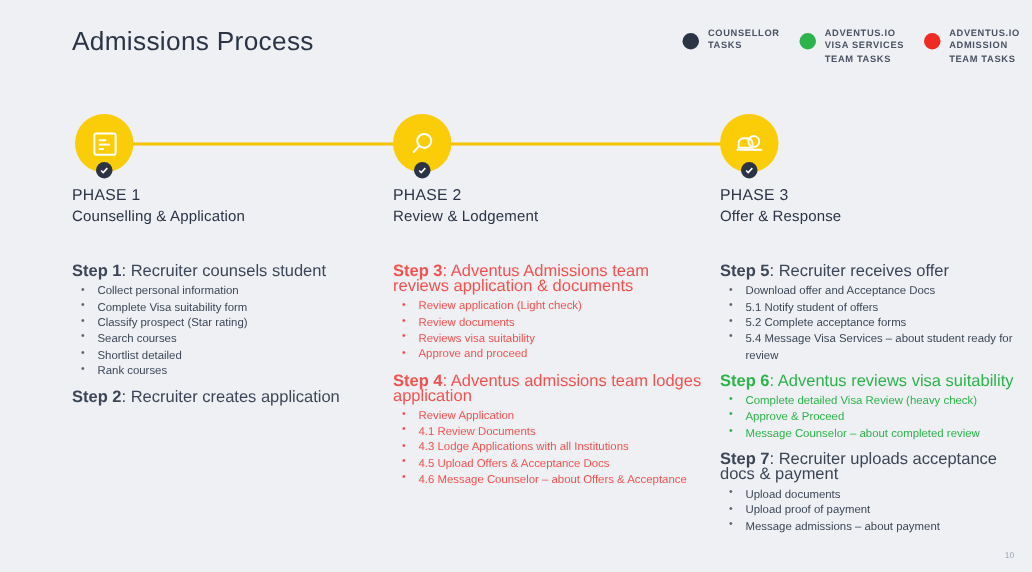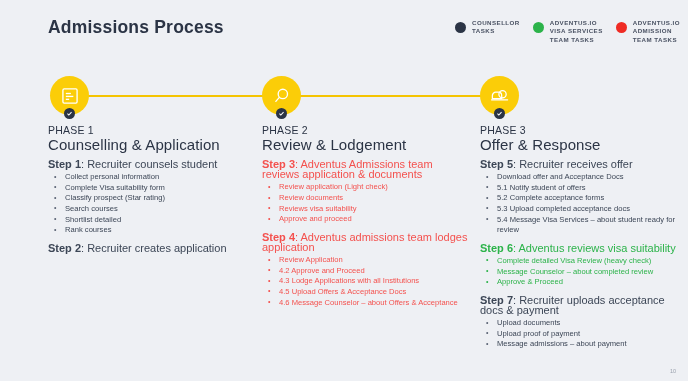--- a/index.html
+++ b/index.html
@@ -15,21 +15,21 @@
     position: relative;
     color: #2b3445;
   }
 
   
   .slide-title {
     position: absolute;
     left: 48px;
     top: 17px;
     font-size: 17.5px;
-    font-weight: bold;
+    font-weight: normal;
     letter-spacing: .2px;
     color: #2b3445;
   }
 
   
   .legend {
     position: absolute;
     right: 8px;
     top: 19px;
     display: flex;
@@ -114,25 +114,25 @@
   .col-2 { left: 262px; width: 210px; }
   .col-3 { left: 480px; width: 200px; }
 
   .phase-kicker {
     font-size: 10.5px;
     line-height: 13px;
     color: #2b3445;
     letter-spacing: .2px;
   }
   .phase-name {
-    font-size: 15px;
+    font-size: 10px;
     line-height: 15px;
     color: #2b3445;
     letter-spacing: .1px;
-    margin-bottom: 7px;
+    margin-bottom: 24px;
   }
 
   .step-head {
     font-size: 11px;
     line-height: 10.2px;
     margin: 7px 0 3px 0;
   }
   .step-head .lbl { font-weight: bold; }
 
   ul.bullets {
@@ -284,51 +284,50 @@
       <li>Reviews visa suitability</li>
       <li>Approve and proceed</li>
     </ul>
   </div>
   <div class="block c-red">
     <div class="step-head">
       <span class="lbl">Step 4</span><span>: Adventus admissions team lodges application</span>
     </div>
     <ul class="bullets">
       <li>Review Application</li>
-      <li>4.2 Approve and Proceed</li>
+      <li>4.1 Review Documents</li>
       <li>4.3 Lodge Applications with all Institutions</li>
       <li>4.5 Upload Offers &amp; Acceptance Docs</li>
       <li>4.6 Message Counselor – about Offers &amp; Acceptance</li>
     </ul>
   </div>
 </div>
 
 <div class="col col-3">
   <div class="phase-kicker">PHASE 3</div>
   <div class="phase-name">Offer &amp; Response</div>
   <div class="block c-dark">
     <div class="step-head">
       <span class="lbl">Step 5</span><span>: Recruiter receives offer</span>
     </div>
     <ul class="bullets">
       <li>Download offer and Acceptance Docs</li>
       <li>5.1 Notify student of offers</li>
       <li>5.2 Complete acceptance forms</li>
-      <li>5.3 Upload completed acceptance docs</li>
       <li>5.4 Message Visa Services – about student ready for review</li>
     </ul>
   </div>
   <div class="block c-green">
     <div class="step-head">
       <span class="lbl">Step 6</span><span>: Adventus reviews visa suitability</span>
     </div>
     <ul class="bullets">
       <li>Complete detailed Visa Review (heavy check)</li>
+      <li>Approve &amp; Proceed</li>
       <li>Message Counselor – about completed review</li>
-      <li>Approve &amp; Proceed</li>
     </ul>
   </div>
   <div class="block c-dark">
     <div class="step-head">
       <span class="lbl">Step 7</span><span>: Recruiter uploads acceptance docs &amp; payment</span>
     </div>
     <ul class="bullets">
       <li>Upload documents</li>
       <li>Upload proof of payment</li>
       <li>Message admissions – about payment</li>

